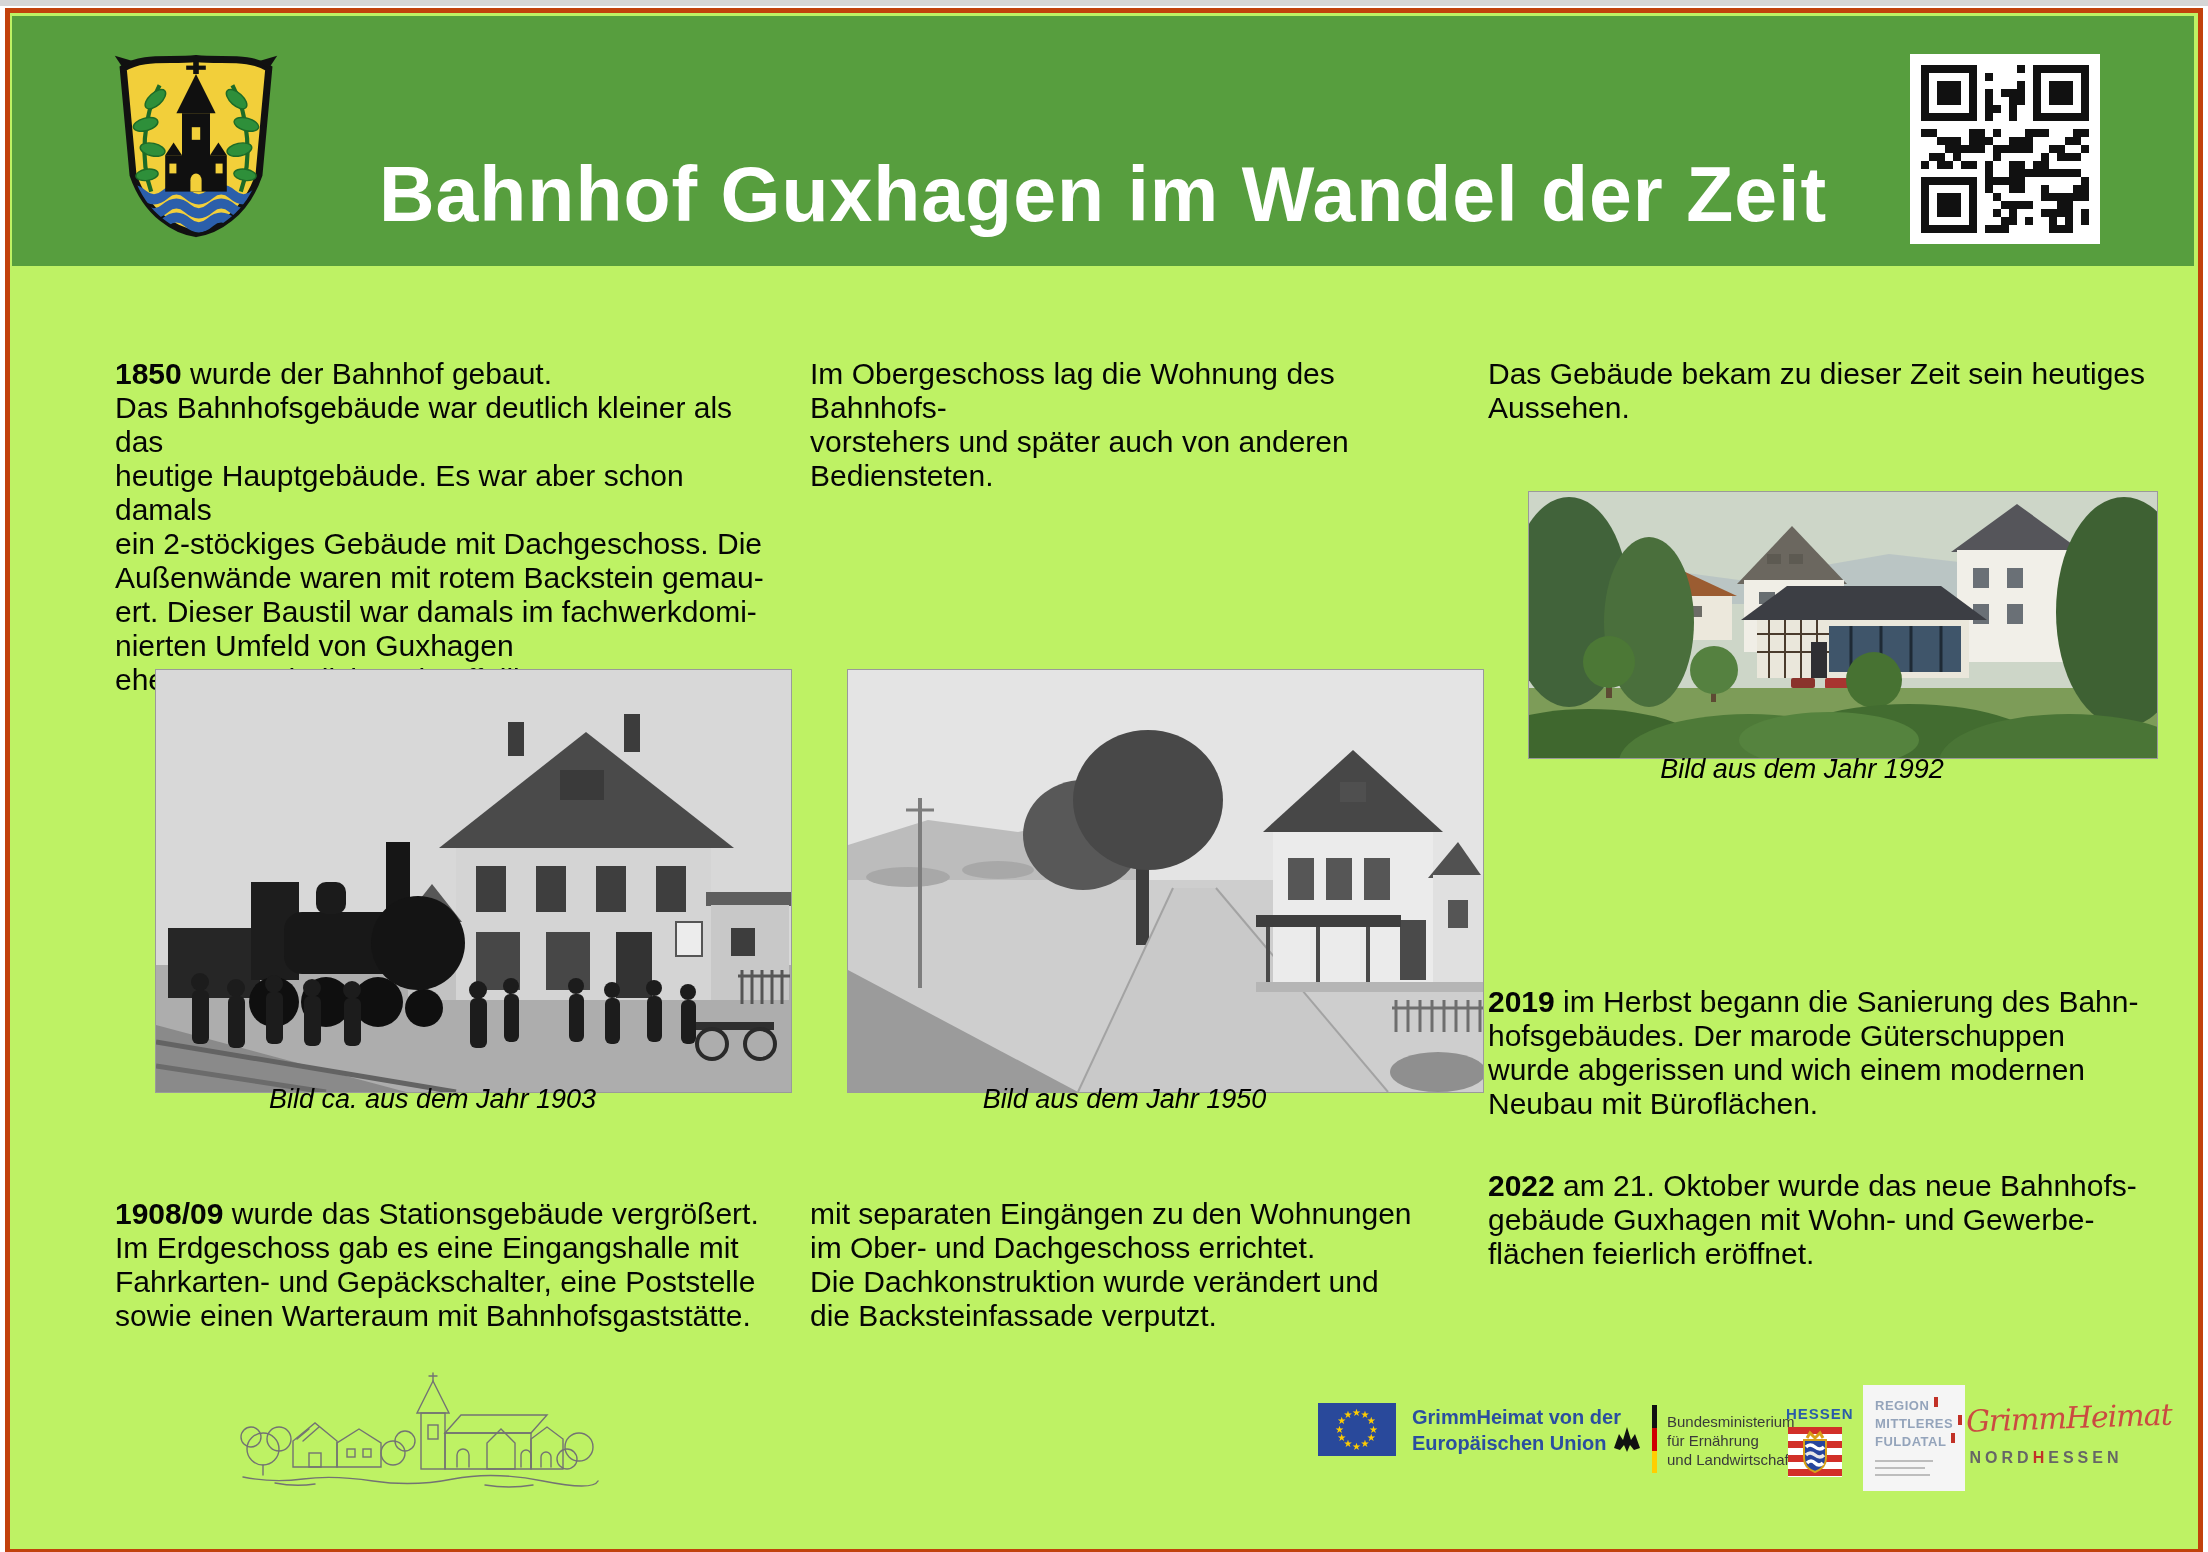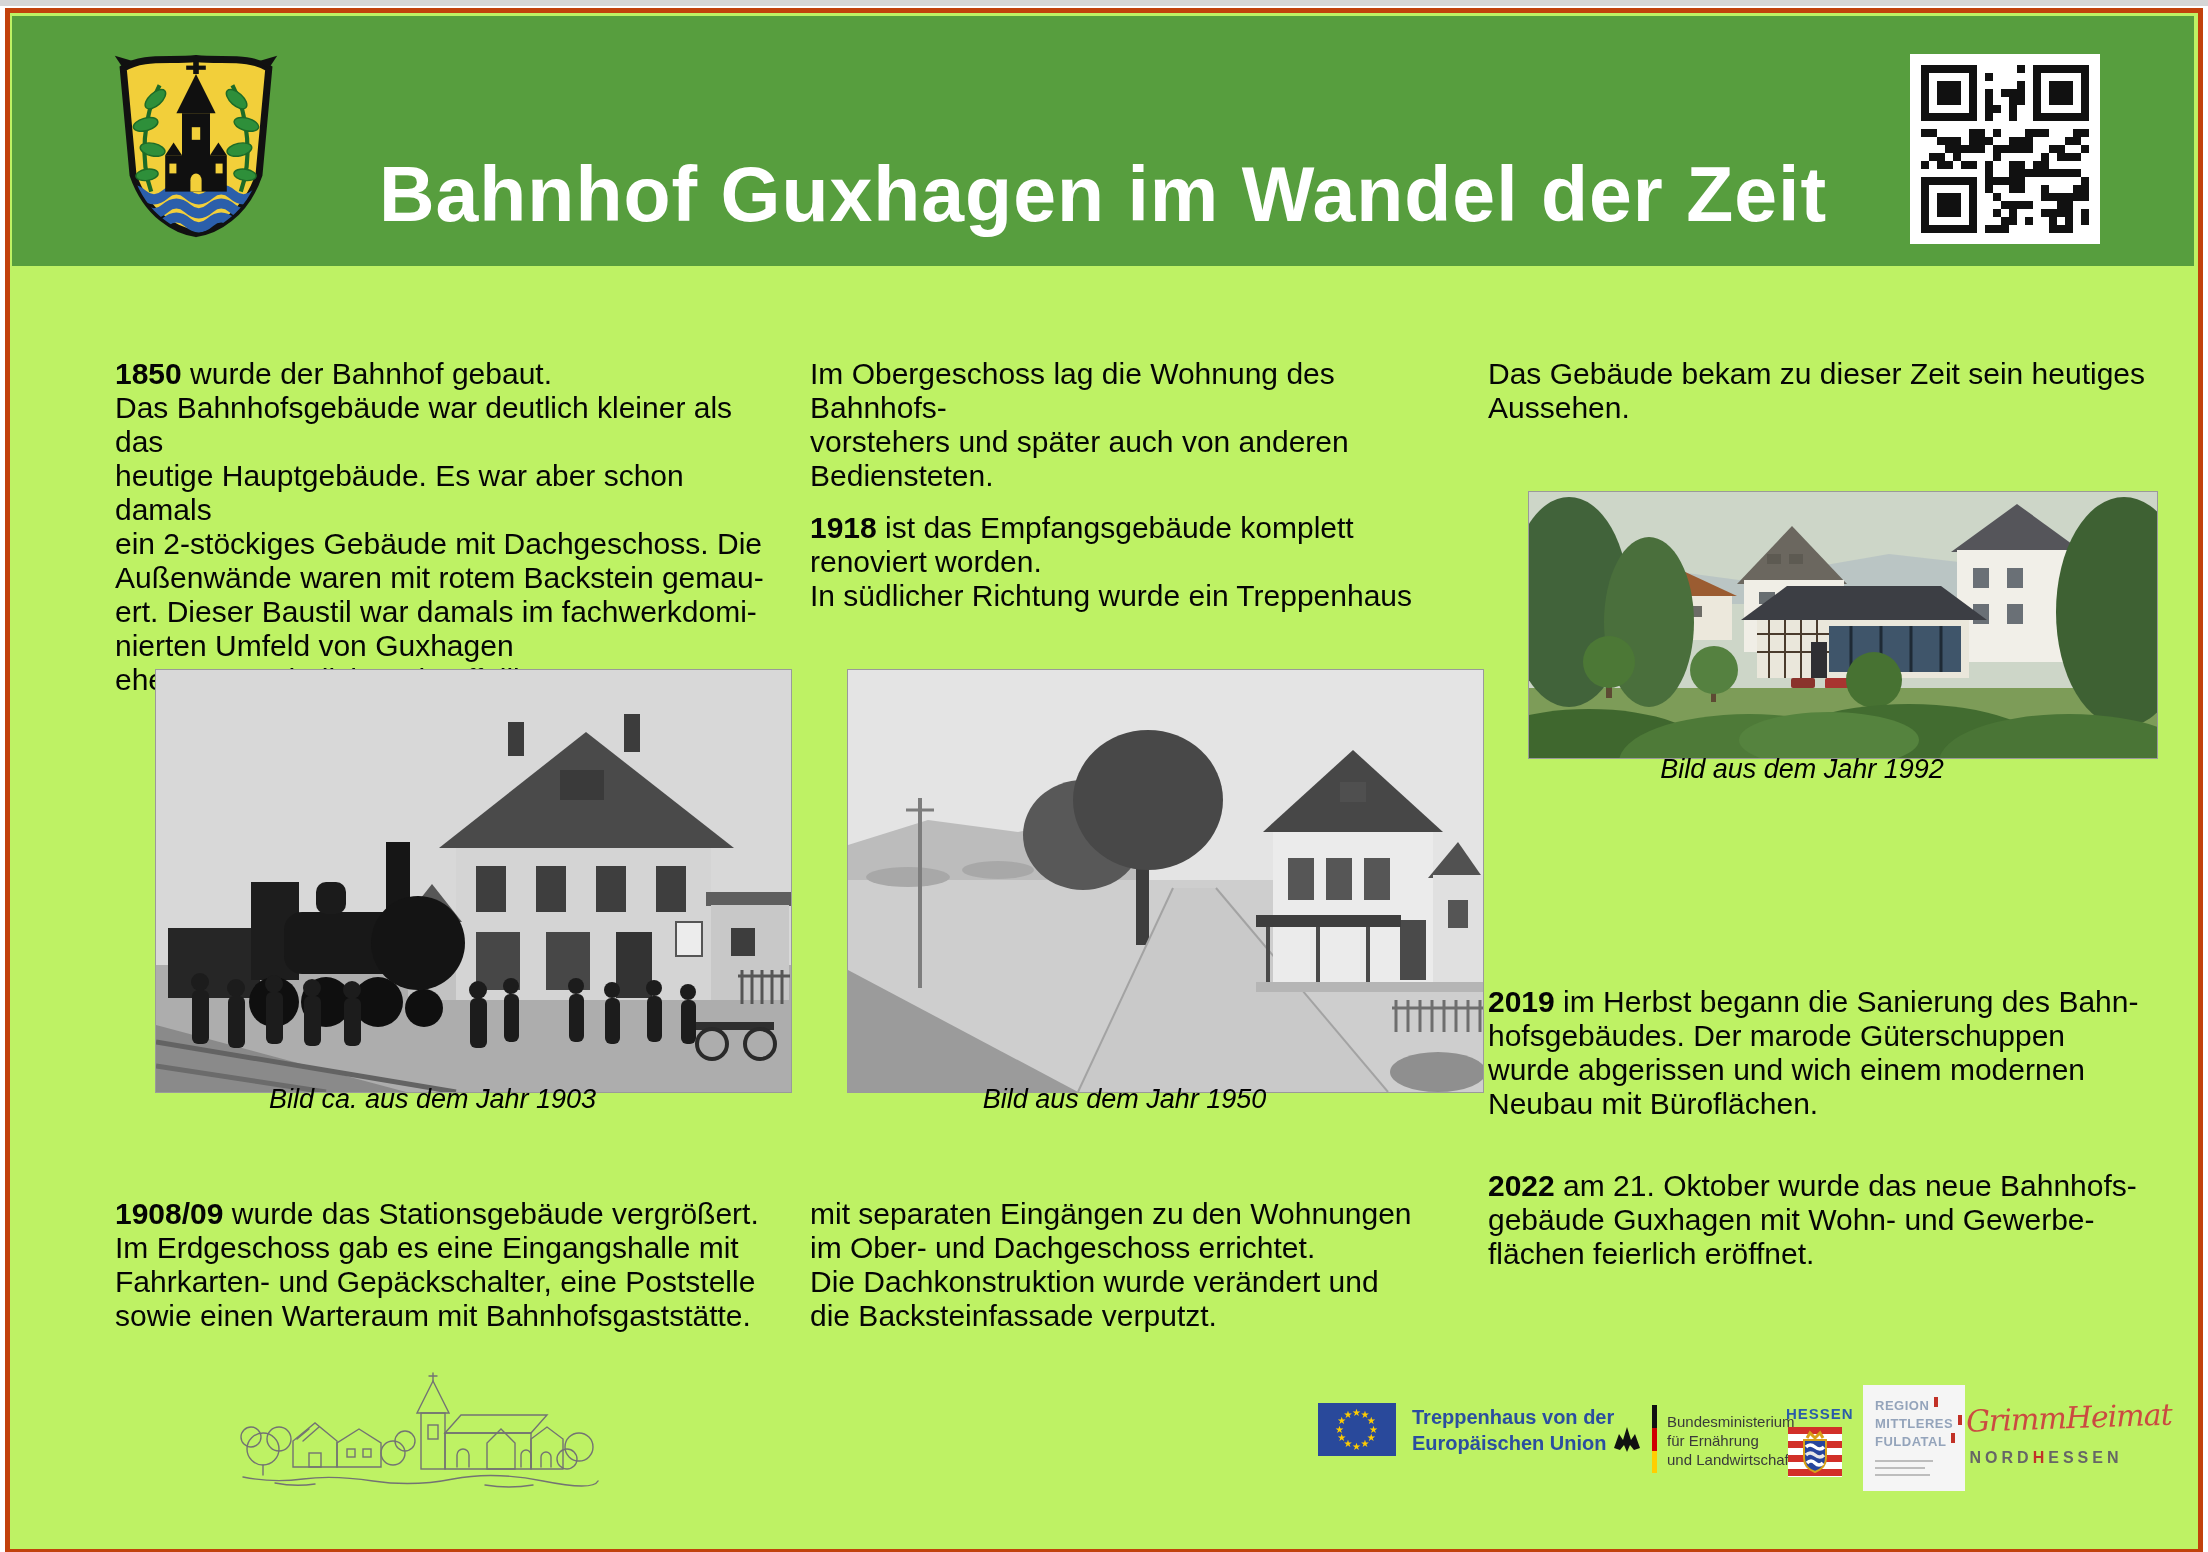--- a/index.html
+++ b/index.html
@@ -328,21 +328,20 @@
         <line x1="626" y1="300" x2="626" y2="334"></line>
           <line x1="582" y1="306" x2="634" y2="306"></line>
       </g>
     </svg>
   </figure>
   <figcaption class="cap cap1">Bild ca. aus dem Jahr 1903</figcaption>
 
   <p class="para c1p2"><b>1908/09</b><span> wurde das Stationsgebäude vergrößert.<br>Im Erdgeschoss gab es eine Eingangshalle mit<br>Fahrkarten- und Gepäckschalter, eine Poststelle<br>sowie einen Warteraum mit Bahnhofsgaststätte.</span></p>
 
   <p class="para c2p1"><span>Im Obergeschoss lag die Wohnung des Bahnhofs-<br>vorstehers und später auch von anderen<br>Bediensteten.</span></p>
-  <p class="para c2p2"><b>1918</b><span> ist das Empfangsgebäude komplett<br>renoviert worden.<br>In südlicher Richtung wurde ein Treppenhaus</span></p>
 
   <figure class="photo ph2">
     <svg viewBox="0 0 635 422" width="635" height="422" preserveAspectRatio="none">
       <rect width="635" height="422" fill="#e4e4e4"></rect>
       <polygon points="0,175 80,150 170,162 240,148 300,165 300,215 0,215" fill="#bcbcbc"></polygon>
       <rect y="210" width="635" height="212" fill="#cecece"></rect>
       <ellipse cx="60" cy="207" rx="42" ry="10" fill="#a8a8a8"></ellipse>
       <ellipse cx="150" cy="200" rx="36" ry="9" fill="#a8a8a8"></ellipse>
       <polygon points="0,300 230,422 0,422" fill="#9b9b9b"></polygon>
       <line x1="72" y1="128" x2="72" y2="318" stroke="#7d7d7d" stroke-width="4"></line>
@@ -504,21 +503,21 @@
         <span style="left: 48.7224px; top: 30px;">★</span>
         <span style="left: 42.5px; top: 36.2224px;">★</span>
         <span style="left: 34px; top: 38.5px;">★</span>
         <span style="left: 25.5px; top: 36.2224px;">★</span>
         <span style="left: 19.2776px; top: 30px;">★</span>
         <span style="left: 17px; top: 21.5px;">★</span>
         <span style="left: 19.2776px; top: 13px;">★</span>
         <span style="left: 25.5px; top: 6.77757px;">★</span>
       </div>
     <div class="eutext">
-      <div>Treppenhaus von der</div>
+      <div>GrimmHeimat von der</div>
       <div>Europäischen Union</div>
     </div>
   </div>
 
   <div class="bmel">
     <svg width="34" height="30" viewBox="0 0 34 30">
       <path d="M4,24 L9,10 L13,16 L17,3 L21,16 L25,10 L30,24 L24,26 L20,21 L17,28 L14,21 L10,26 Z" fill="#111"></path>
     </svg>
     <div class="bstripe"></div>
     <div class="btext">

